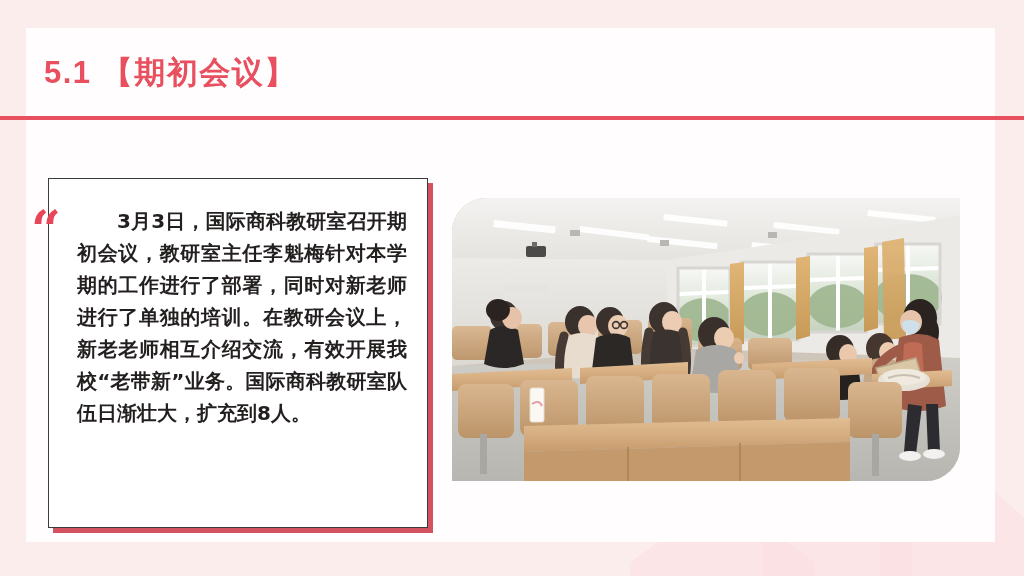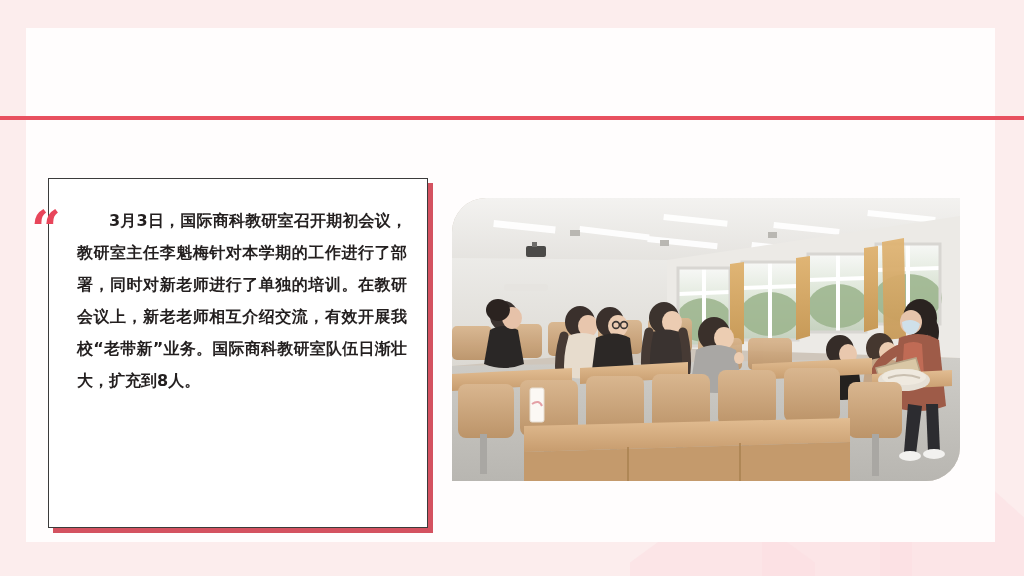--- a/index.html
+++ b/index.html
@@ -125,21 +125,21 @@
     line-height: 1;
     letter-spacing: -2px;
     user-select: none;
   }
   #quote-body {
     position: absolute;
     left: 28px;
     right: 20px;
     top: 26px;
     color: #231f1f;
-    font-size: 16px;
+    font-size: 20px;
     font-weight: bold;
     line-height: 32px;
     text-indent: 2em;
     text-align: justify;
     text-justify: inter-character;
     font-family: "DejaVu Sans", "Liberation Sans", sans-serif;
   }
 
   
   #photo {
@@ -160,20 +160,23 @@
 <div id="slide">
 
   <div class="deco-layer">
     <div class="chev c"></div>
     <div class="chev a"></div>
     <div class="chev b"></div>
   </div>
 
   <div id="panel"></div>
 
+  <div id="header">
+    <div id="page-title">5.1 【期初会议】</div>
+  </div>
   <div id="title-rule"></div>
 
   <div id="quote-card-wrap">
     <div id="quote-shadow"></div>
     <div id="quote-card">
       <div id="quote-body">3月3日，国际商科教研室召开期初会议，教研室主任李魁梅针对本学期的工作进行了部署，同时对新老师进行了单独的培训。在教研会议上，新老老师相互介绍交流，有效开展我校“老带新”业务。国际商科教研室队伍日渐壮大，扩充到8人。</div>
     </div>
     <div id="quote-mark">“</div>
   </div>
 

